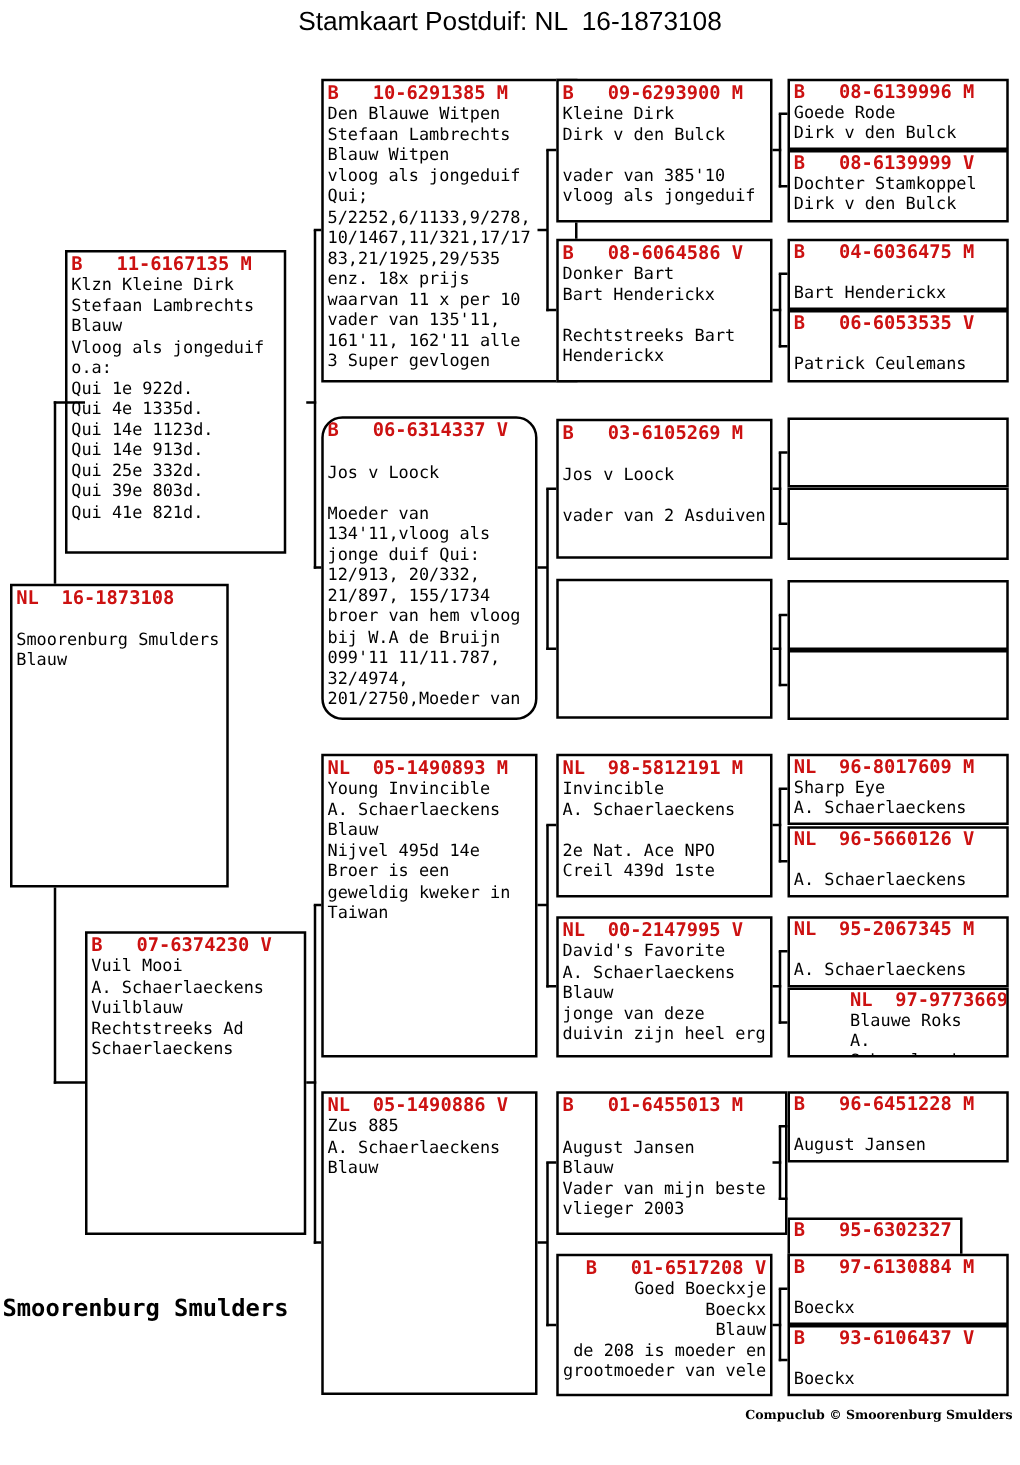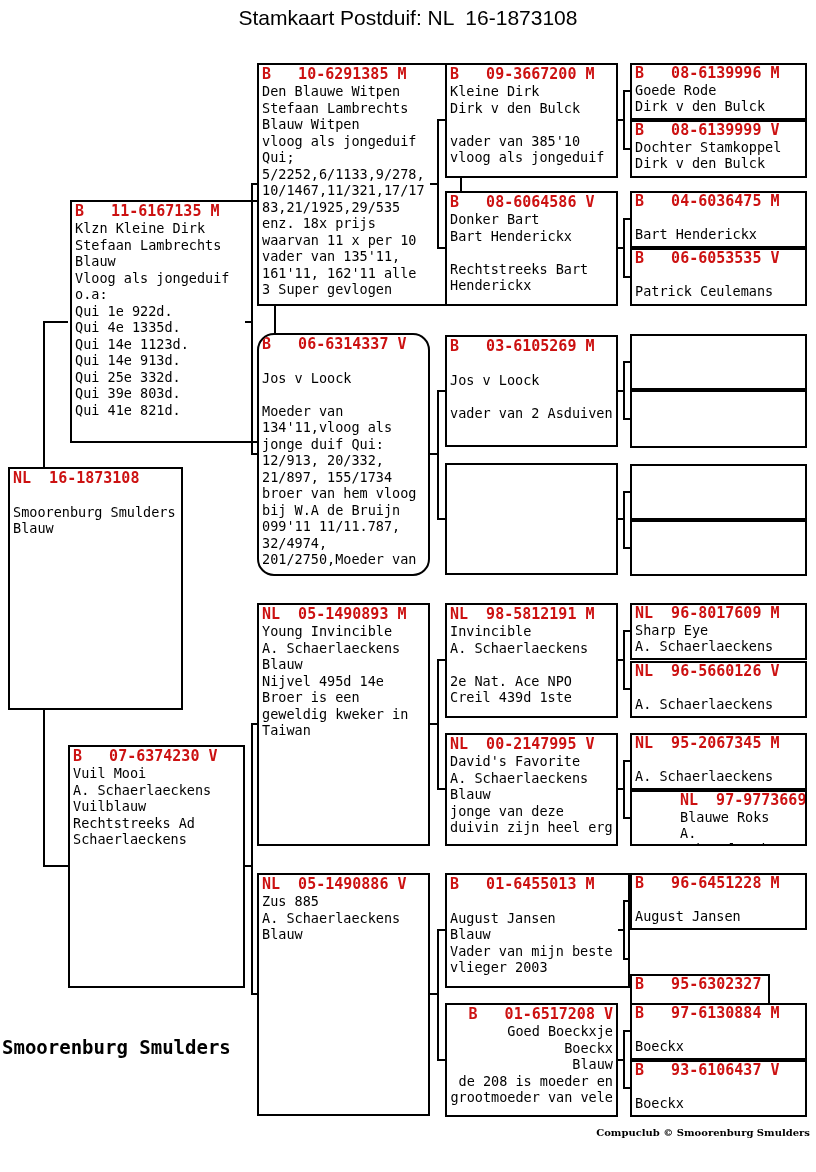--- a/index.html
+++ b/index.html
@@ -45,21 +45,21 @@
 
 <div class="title">Stamkaart Postduif: NL  16-1873108</div>
 
 <div class="box" style="left:8px;top:467px;width:175px;height:243px;">
   <div class="hdr">NL  16-1873108</div>
   <div class="bodytxt">
 Smoorenburg Smulders
 Blauw</div>
 </div>
 
-<div class="box" style="left:70px;top:200px;width:206px;height:243px;">
+<div class="box" style="left:52px;top:200px;width:177px;height:243px;">
   <div class="hdr">B   11-6167135 M</div>
   <div class="bodytxt">Klzn Kleine Dirk
 Stefaan Lambrechts
 Blauw
 Vloog als jongeduif
 o.a:
 Qui 1e 922d.
 Qui 4e 1335d.
 Qui 14e 1123d.
 Qui 14e 913d.
@@ -119,21 +119,21 @@
 Taiwan</div>
 </div>
 <div class="box" style="left:257px;top:873px;width:173px;height:243px;">
   <div class="hdr">NL  05-1490886 V</div>
   <div class="bodytxt">Zus 885
 A. Schaerlaeckens
 Blauw</div>
 </div>
 
 <div class="box" style="left:445px;top:63px;width:173px;height:115px;">
-  <div class="hdr">B   09-3667200 M</div>
+  <div class="hdr">B   09-6293900 M</div>
   <div class="bodytxt">Kleine Dirk
 Dirk v den Bulck
 
 vader van 385'10
 vloog als jongeduif</div>
 </div>
 <div class="box" style="left:445px;top:191px;width:173px;height:115px;">
   <div class="hdr">B   08-6064586 V</div>
   <div class="bodytxt">Donker Bart
 Bart Henderickx

